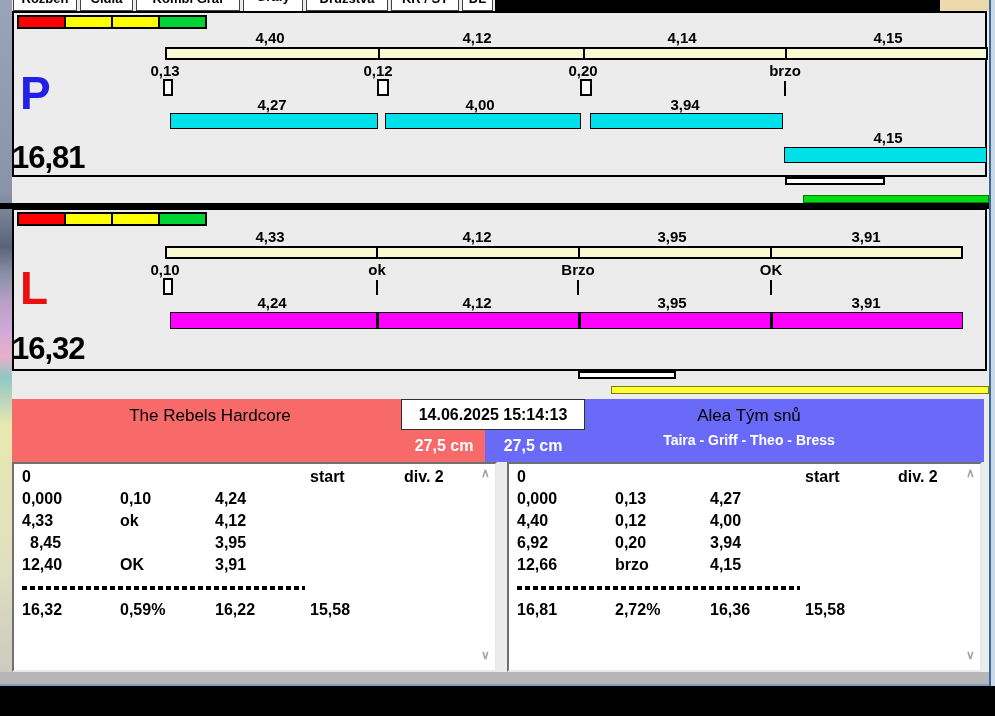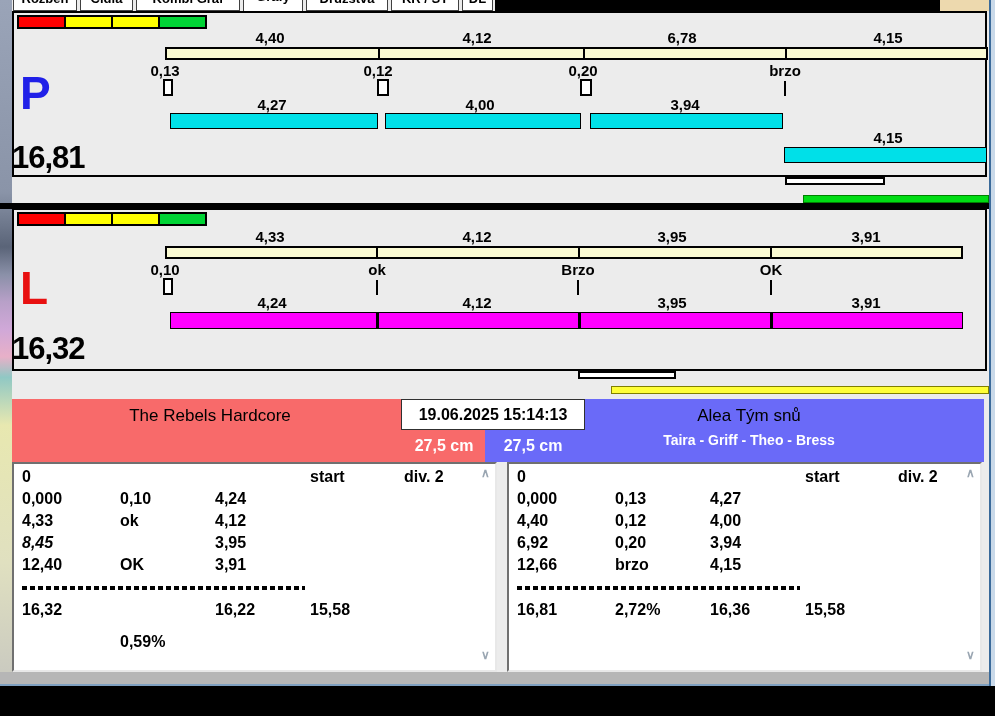--- a/index.html
+++ b/index.html
@@ -62,21 +62,21 @@
   <div class="panel" style="left:12px;top:11px;width:975px;height:166px;"></div>
   <div class="legend" style="left:17px;top:15px;">
     <div class="lcell" style="background:#FF0000;"></div>
     <div class="lcell" style="background:#FFFF00;"></div>
     <div class="lcell" style="background:#FFFF00;"></div>
     <div class="lcell" style="background:#00D435;"></div>
   </div>
 
   <span class="num" style="left:270px;top:29px;">4,40</span>
   <span class="num" style="left:477px;top:29px;">4,12</span>
-  <span class="num" style="left:682px;top:29px;">6,78</span>
+  <span class="num" style="left:682px;top:29px;">4,14</span>
   <span class="num" style="left:888px;top:29px;">4,15</span>
 
   <div class="bar" style="left:165px;top:47px;width:823px;height:13px;background:#FAFAD2;border:2px solid #000;">
     <div class="tick" style="left:211px;"></div>
     <div class="tick" style="left:416px;"></div>
     <div class="tick" style="left:618px;"></div>
   </div>
 
   <span class="num" style="left:165px;top:62px;">0,13</span>
   <span class="num" style="left:378px;top:62px;">0,12</span>
@@ -156,44 +156,44 @@
   <div class="teamhdr" style="left:12px;top:399px;width:473px;height:63px;background:#F86A6A;"></div>
   <div class="teamhdr" style="left:485px;top:399px;width:499px;height:63px;background:#6A6AF8;"></div>
 
   <div class="ttitle" style="left:12px;top:406px;width:396px;">The Rebels Hardcore</div>
   <div class="theight" style="left:401px;top:437px;width:86px;">27,5 cm</div>
 
   <div class="ttitle" style="left:509px;top:406px;width:480px;">Alea Tým snů</div>
   <div class="tmembers" style="left:509px;top:432px;width:480px;">Taira - Griff - Theo - Bress</div>
   <div class="theight" style="left:496px;top:437px;width:74px;">27,5 cm</div>
 
-  <div class="dtbox" style="left:401px;top:399px;width:184px;height:31px;">19.06.2025 15:14:13</div>
+  <div class="dtbox" style="left:401px;top:399px;width:184px;height:31px;">14.06.2025 15:14:13</div>
 
   <div class="ttable" style="left:12px;top:462px;width:485px;height:210px;"></div>
   <span class="cell" style="left:22px;top:468px;">0</span>
   <span class="cell" style="left:310px;top:468px;">start</span>
   <span class="cell" style="left:404px;top:468px;">div. 2</span>
 
   <span class="cell" style="left:22px;top:490px;">0,000</span>
   <span class="cell" style="left:120px;top:490px;">0,10</span>
   <span class="cell" style="left:215px;top:490px;">4,24</span>
   <span class="cell" style="left:22px;top:512px;">4,33</span>
   <span class="cell" style="left:120px;top:512px;">ok</span>
   <span class="cell" style="left:215px;top:512px;">4,12</span>
-  <span class="cell" style="left:22px;top:534px;font-style:italic;">8,45</span>
+  <span class="cell" style="left:30px;top:534px;">8,45</span>
   <span class="cell" style="left:120px;top:534px;"></span>
   <span class="cell" style="left:215px;top:534px;">3,95</span>
   <span class="cell" style="left:22px;top:556px;text-align:right;">12,40</span>
   <span class="cell" style="left:120px;top:556px;">OK</span>
   <span class="cell" style="left:215px;top:556px;">3,91</span>
 
   <div class="dashes" style="left:22px;top:586px;width:283px;"></div>
 
   <span class="cell" style="left:22px;top:601px;">16,32</span>
-  <span class="cell" style="left:120px;top:601px;margin-top:32px;">0,59%</span>
+  <span class="cell" style="left:120px;top:601px;">0,59%</span>
   <span class="cell" style="left:215px;top:601px;">16,22</span>
   <span class="cell" style="left:310px;top:601px;">15,58</span>
   <span class="scrollicon" style="left:481px;top:466px;">∧</span>
   <span class="scrollicon" style="left:481px;top:648px;">∨</span>
 
   <div class="ttable" style="left:507px;top:462px;width:475px;height:210px;"></div>
   <span class="cell" style="left:517px;top:468px;">0</span>
   <span class="cell" style="left:805px;top:468px;">start</span>
   <span class="cell" style="left:898px;top:468px;">div. 2</span>
 

